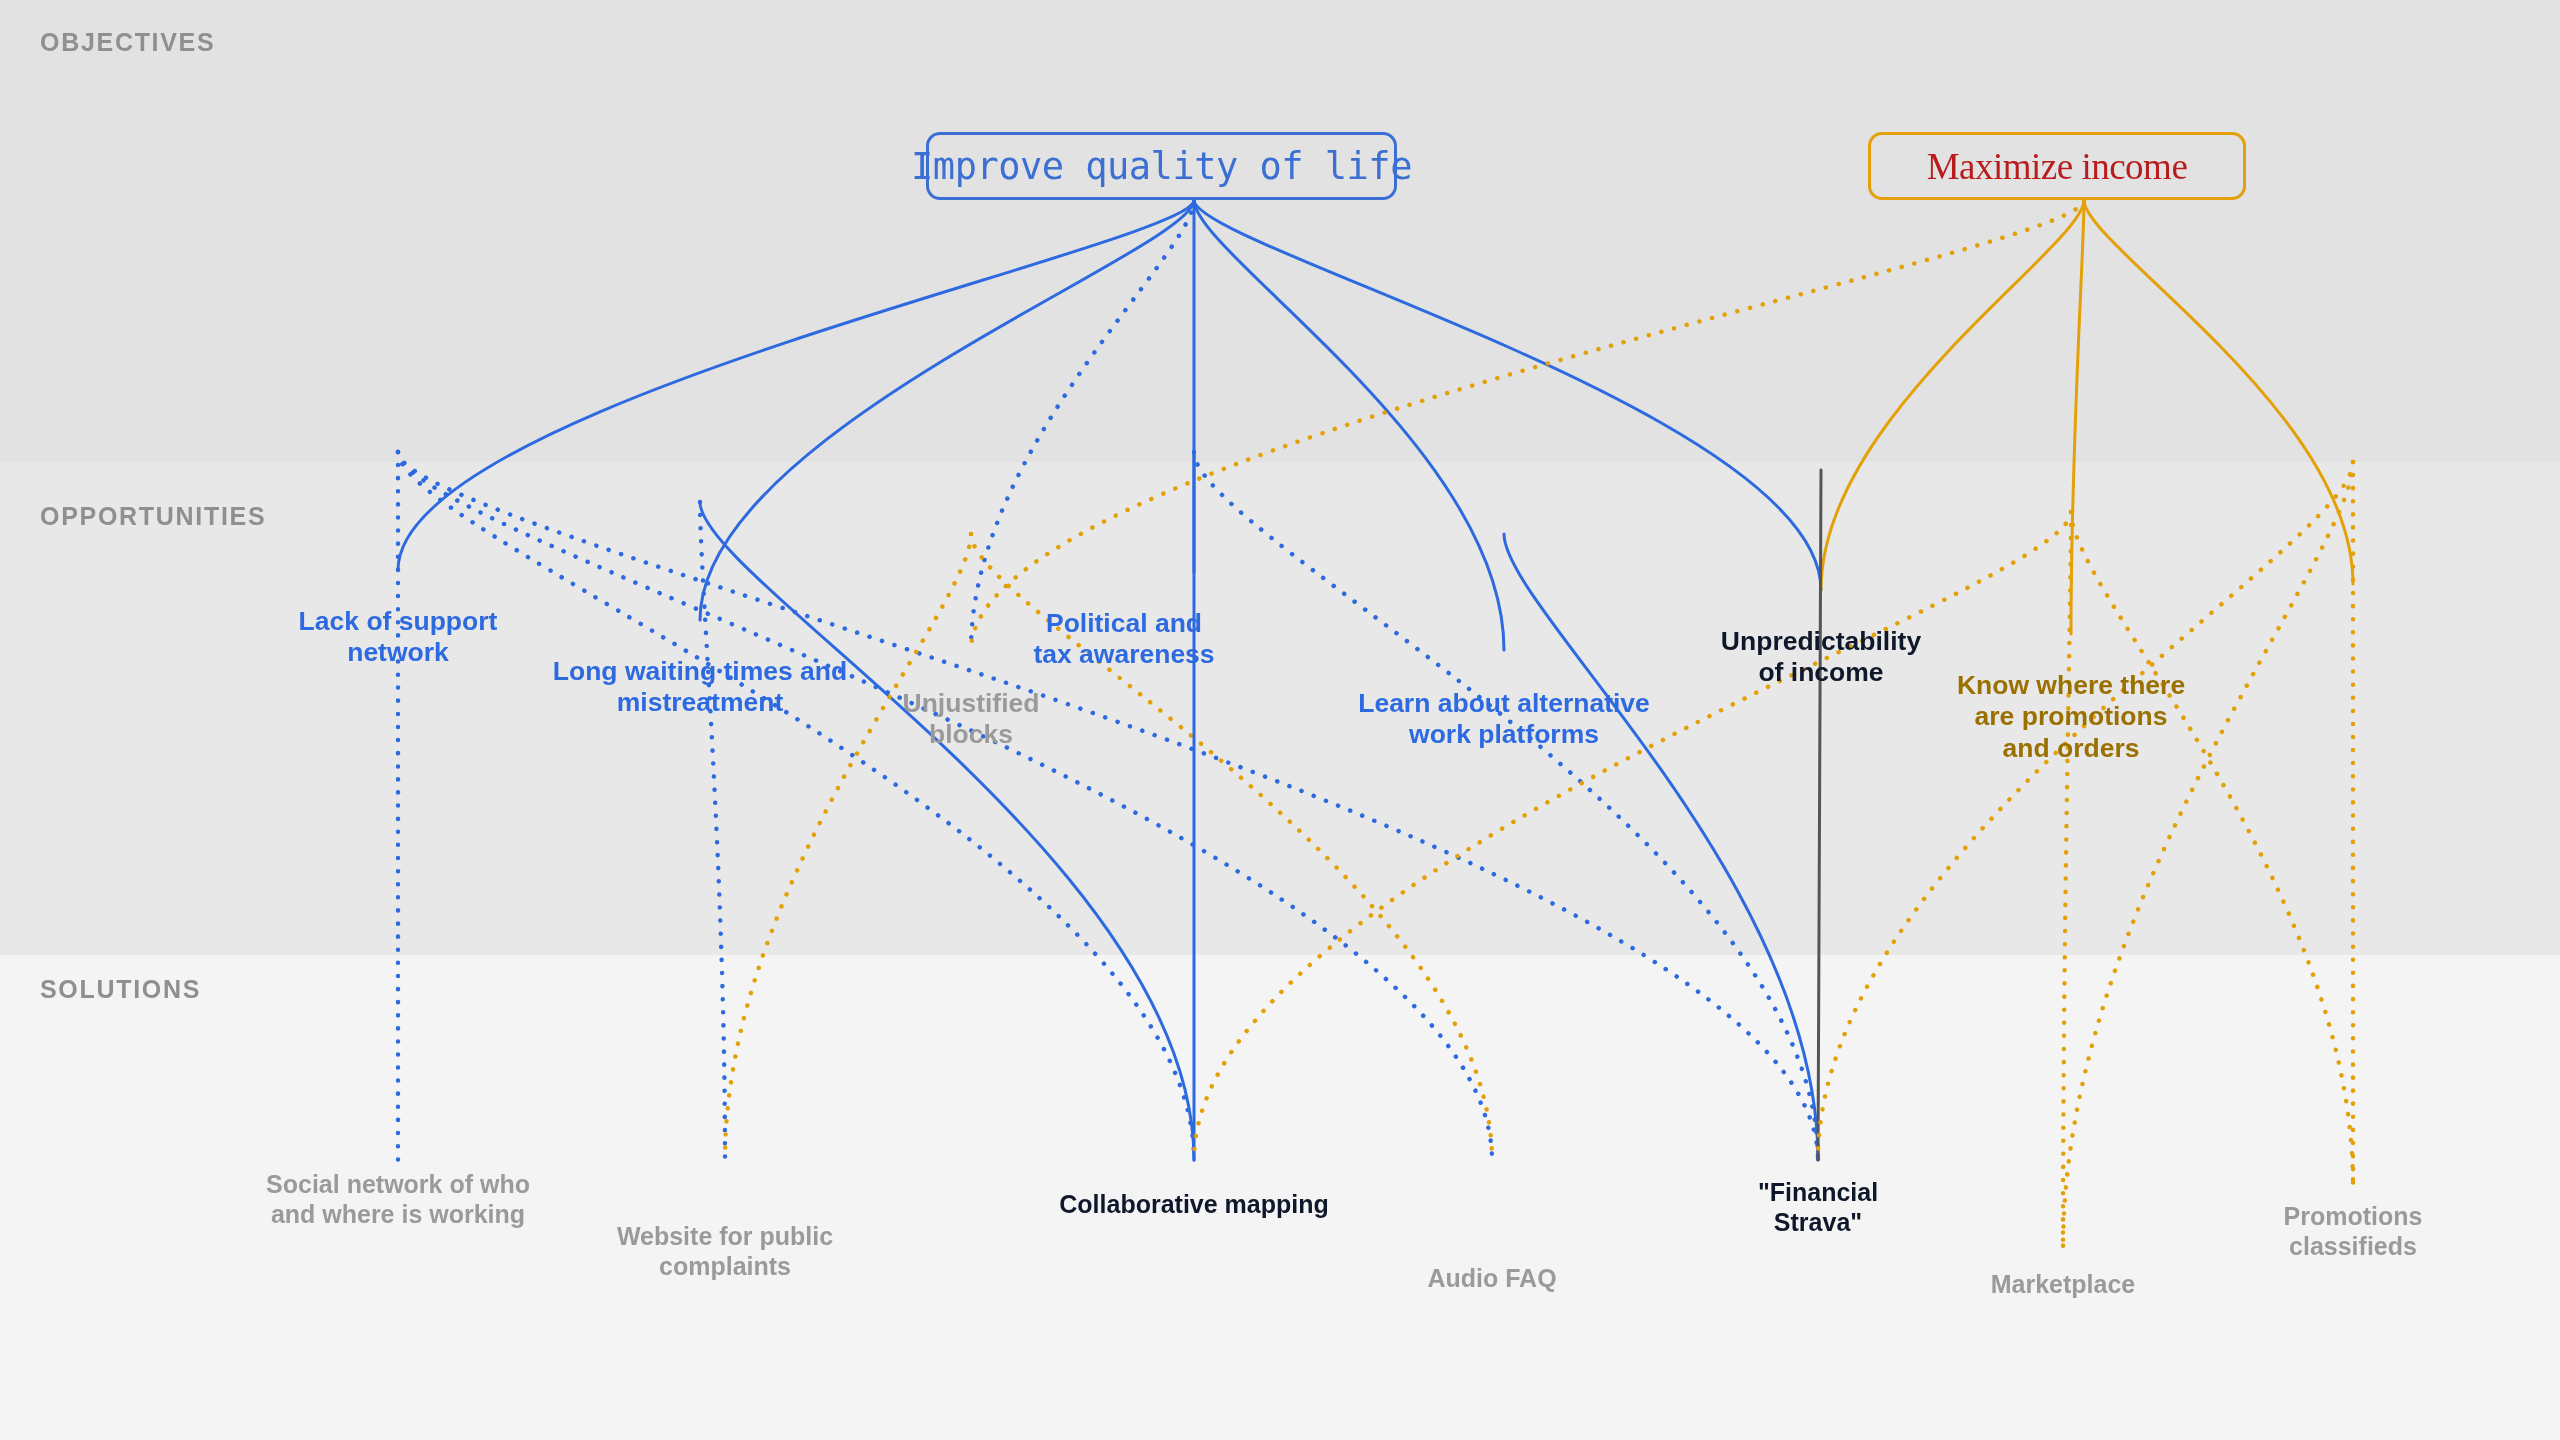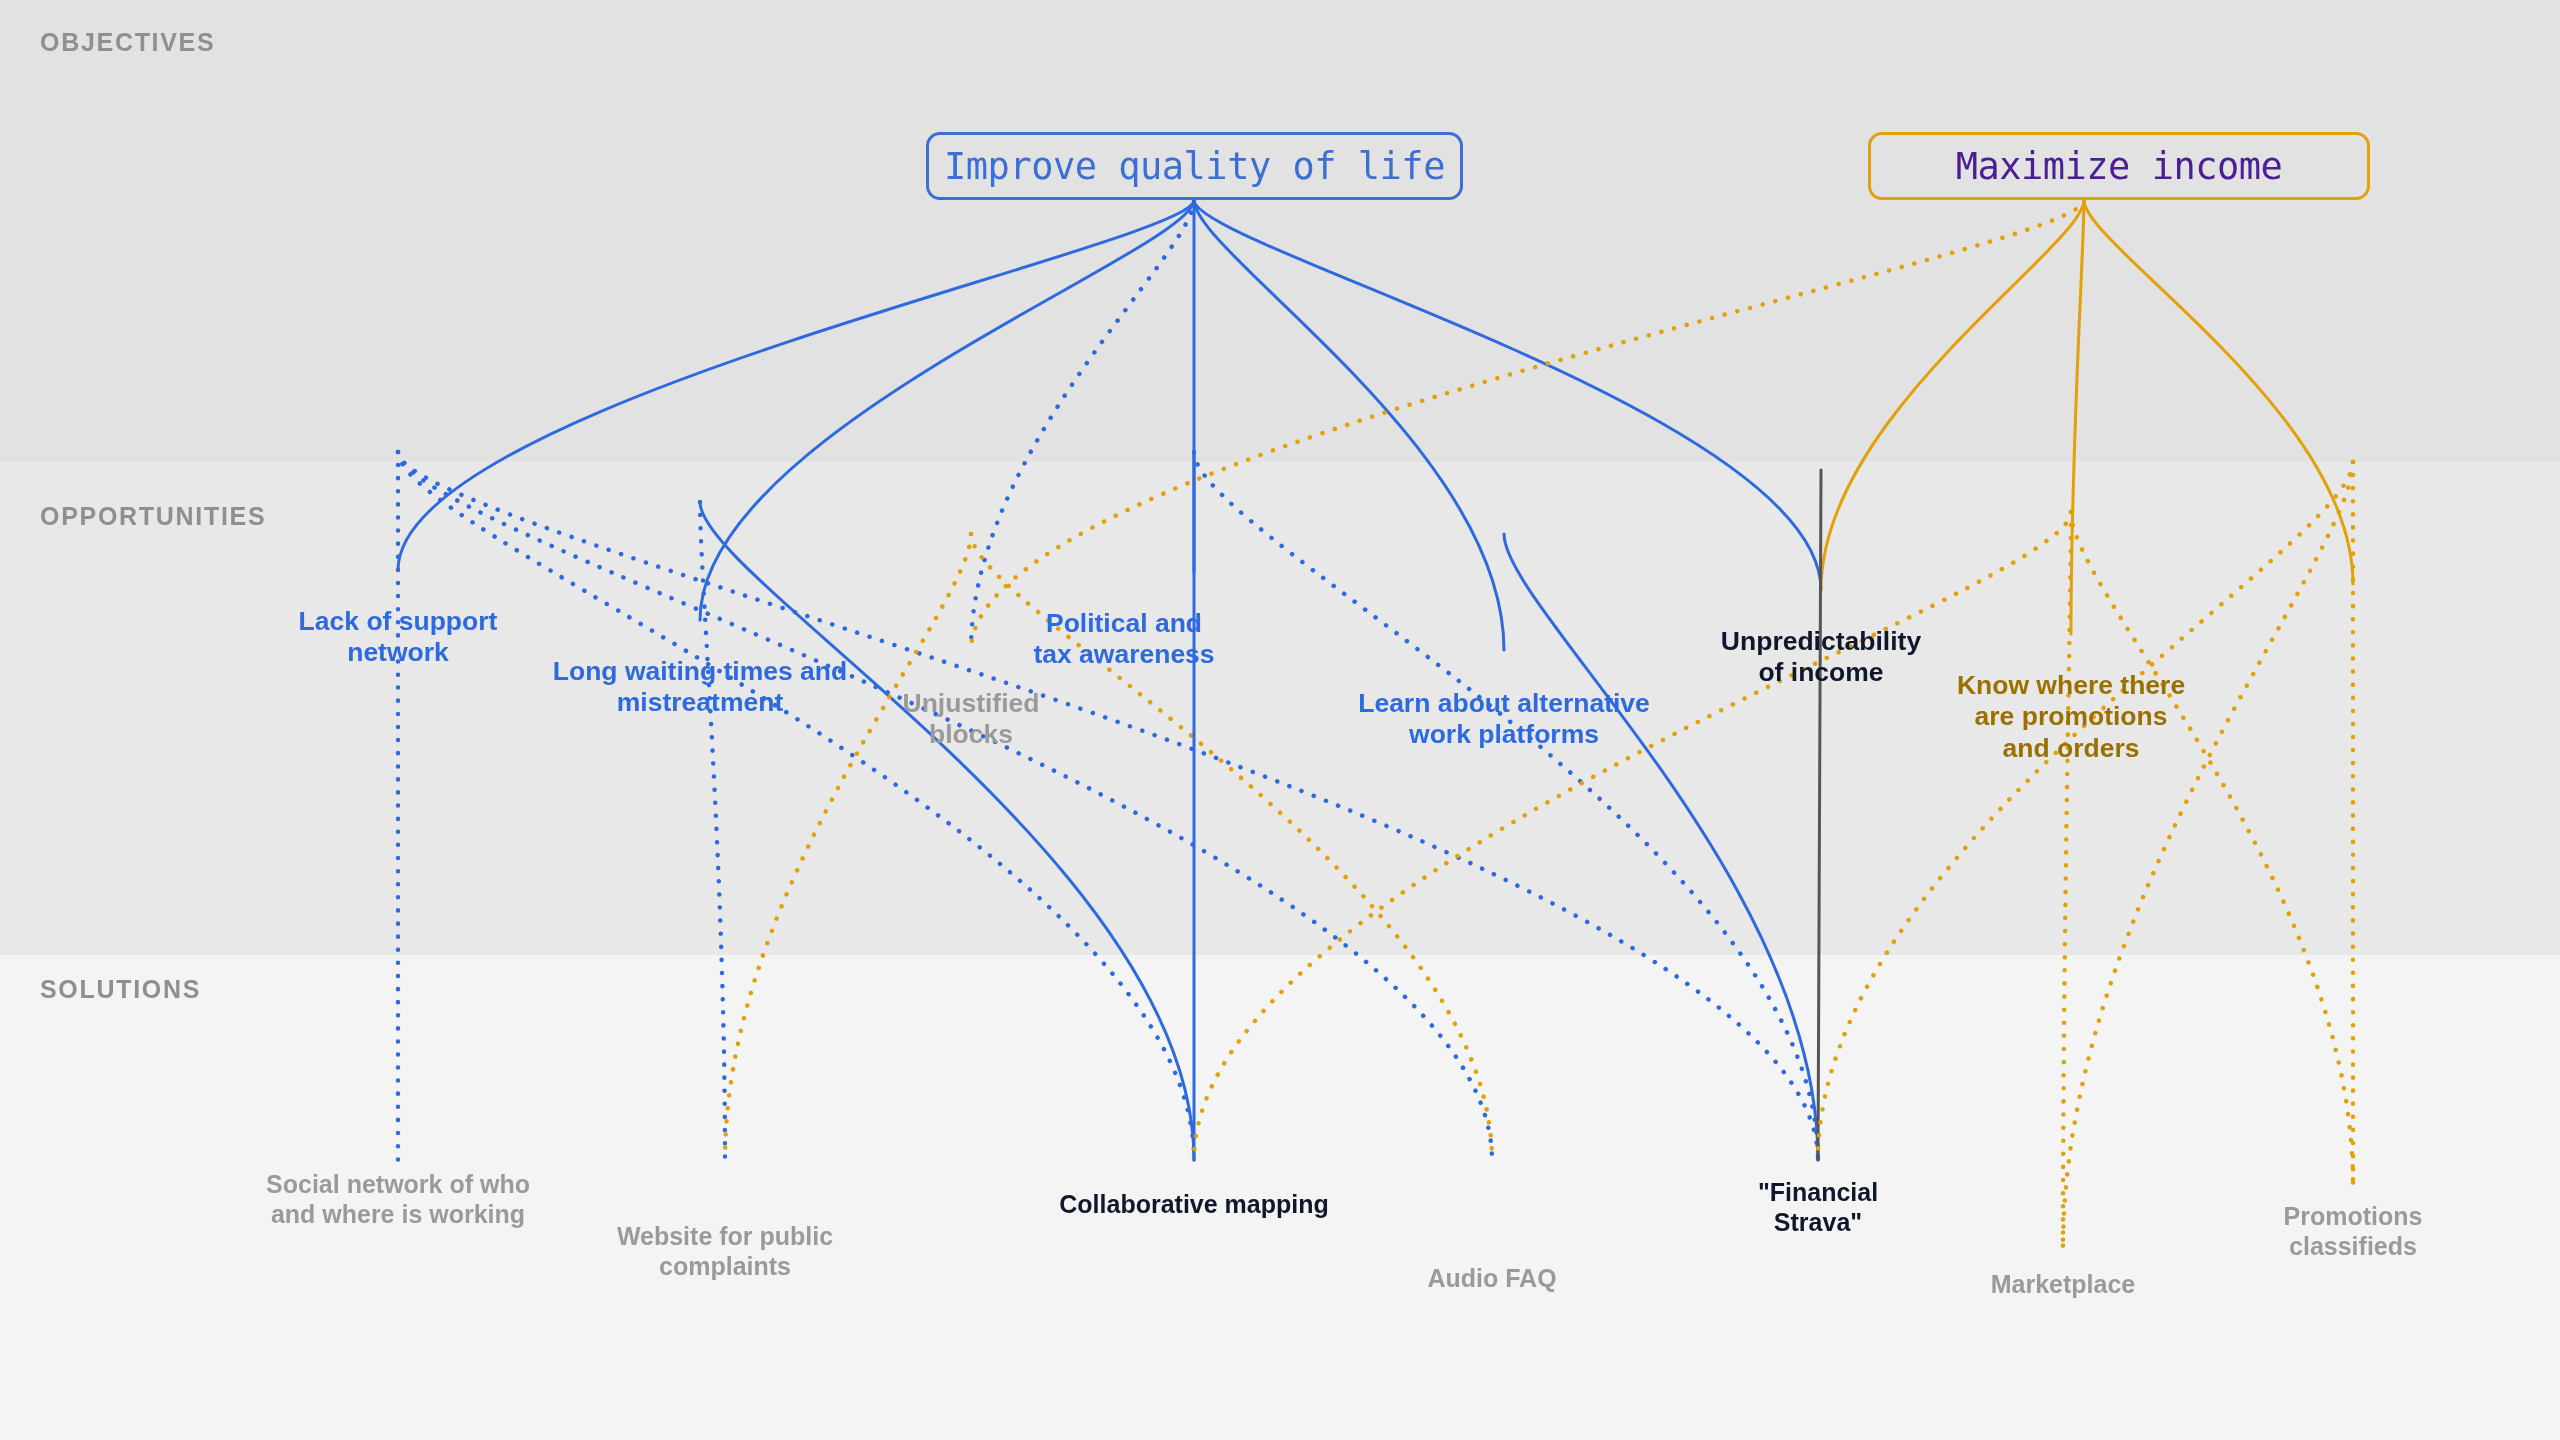--- a/index.html
+++ b/index.html
@@ -28,23 +28,23 @@
     box-sizing:border-box;
     border:3px solid #3b6fd4;
     border-radius:14px;
     display:flex;align-items:center;justify-content:center;
     font-family:"DejaVu Sans Mono","Liberation Mono",monospace;
     font-size:37px;font-weight:400;letter-spacing:-0.5px;
     color:#3b6fd4;
     background:transparent;
     white-space:nowrap;
   }
-  #obj-quality{left:926px;top:132px;width:537px;height:68px;}
-  #obj-income{left:1868px;top:132px;width:502px;height:68px;
-    border-color:#e3a008;color:#4c1d95;}
+  #obj-quality{left:926px;top:132px;width:471px;height:68px;}
+  #obj-income{left:1868px;top:132px;width:378px;height:68px;
+    border-color:#e3a008;color:#b91c1c;font-family:Liberation Serif, serif;}
 
   .node{
     position:absolute;
     font-family:"Liberation Sans",sans-serif;
     font-weight:bold;
     text-align:center;
     line-height:1.18;
     white-space:pre-line;
     transform:translateX(-50%);
   }

